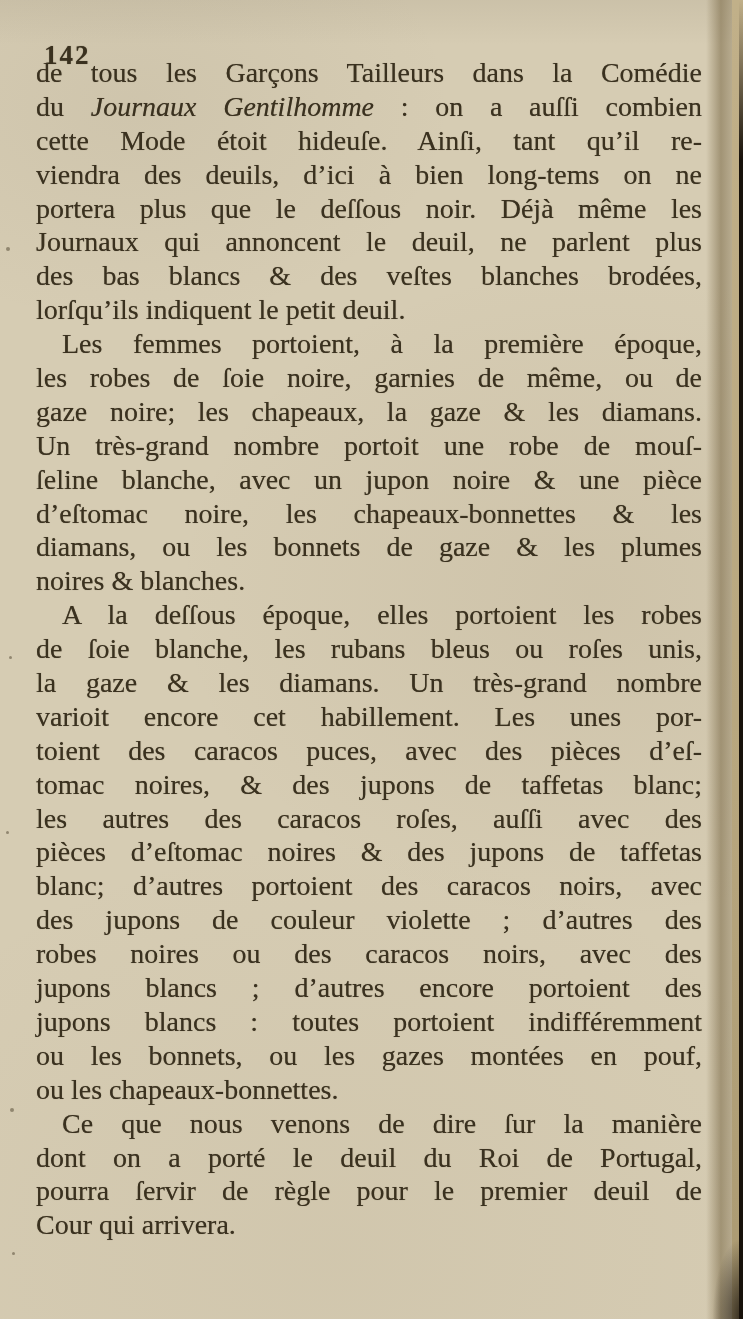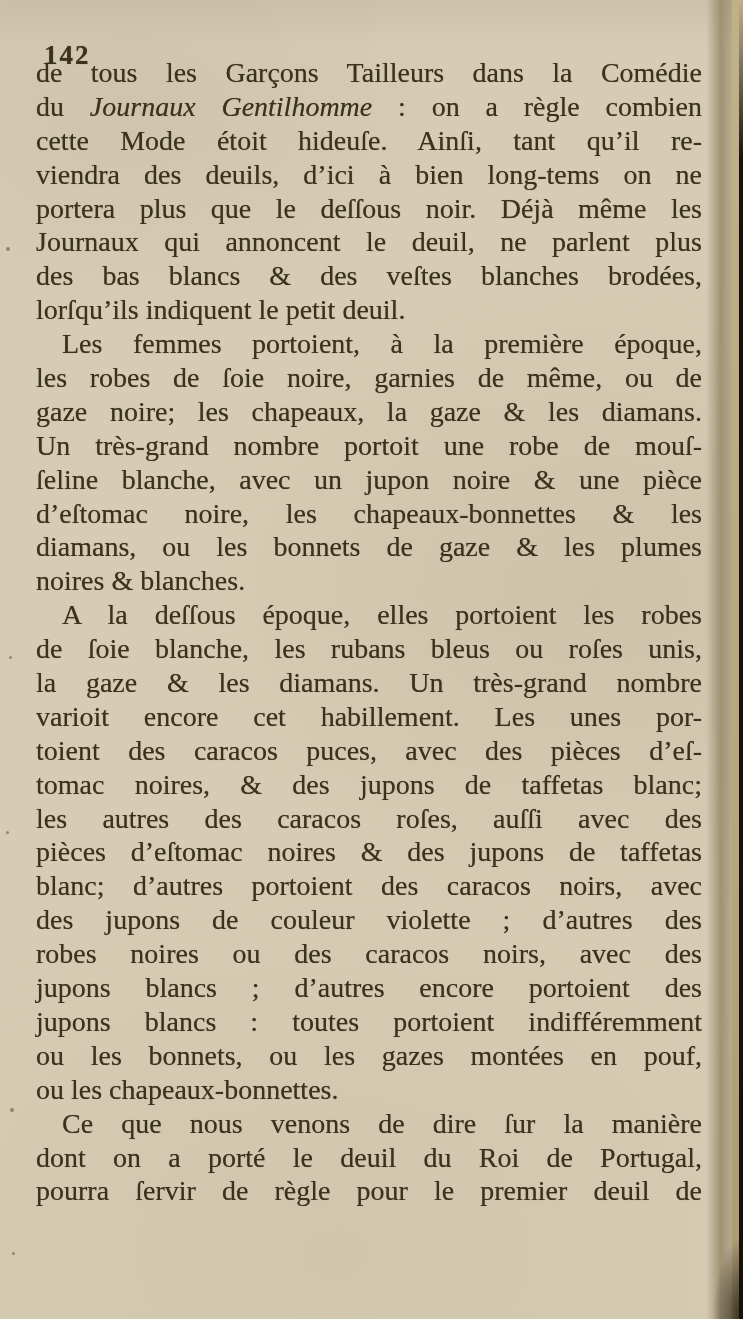--- a/index.html
+++ b/index.html
@@ -82,21 +82,21 @@
   .speck.s5 { left: 12px; top: 1252px; width: 3px; height: 3px; }
 </style>
 </head>
 <body>
 
 <div id="page">
   <div class="page-number">142</div>
 
   <div class="text-column">
       <div class="line">de tous les Garçons Tailleurs dans la Comédie</div>
-      <div class="line"><span>du </span><span class="italic">Journaux Gentilhomme</span><span> : on a règle combien</span></div>
+      <div class="line"><span>du </span><span class="italic">Journaux Gentilhomme</span><span> : on a auſſi combien</span></div>
       <div class="line">cette Mode étoit hideuſe. Ainſi, tant qu’il re-</div>
       <div class="line">viendra des deuils, d’ici à bien long-tems on ne</div>
       <div class="line">portera plus que le deſſous noir. Déjà même les</div>
       <div class="line">Journaux qui annoncent le deuil, ne parlent plus</div>
       <div class="line">des bas blancs &amp; des veſtes blanches brodées,</div>
       <div class="line end">lorſqu’ils indiquent le petit deuil.</div>
       <div class="line indent">Les femmes portoient, à la première époque,</div>
       <div class="line">les robes de ſoie noire, garnies de même, ou de</div>
       <div class="line">gaze noire; les chapeaux, la gaze &amp; les diamans.</div>
       <div class="line">Un très-grand nombre portoit une robe de mouſ-</div>
@@ -115,20 +115,21 @@
       <div class="line">blanc; d’autres portoient des caracos noirs, avec</div>
       <div class="line">des jupons de couleur violette ; d’autres des</div>
       <div class="line">robes noires ou des caracos noirs, avec des</div>
       <div class="line">jupons blancs ; d’autres encore portoient des</div>
       <div class="line">jupons blancs : toutes portoient indifféremment</div>
       <div class="line">ou les bonnets, ou les gazes montées en pouf,</div>
       <div class="line end">ou les chapeaux-bonnettes.</div>
       <div class="line indent">Ce que nous venons de dire ſur la manière</div>
       <div class="line">dont on a porté le deuil du Roi de Portugal,</div>
       <div class="line">pourra ſervir de règle pour le premier deuil de</div>
+      <div class="line end">Cour qui arrivera.</div>
     </div>
 
   <div class="page-crease"></div>
   <div class="edge-strip"></div>
   <div class="edge-black"></div>
   <div class="corner-dark"></div>
 
   <div class="speck s1"></div>
   <div class="speck s2"></div>
   <div class="speck s3"></div>

